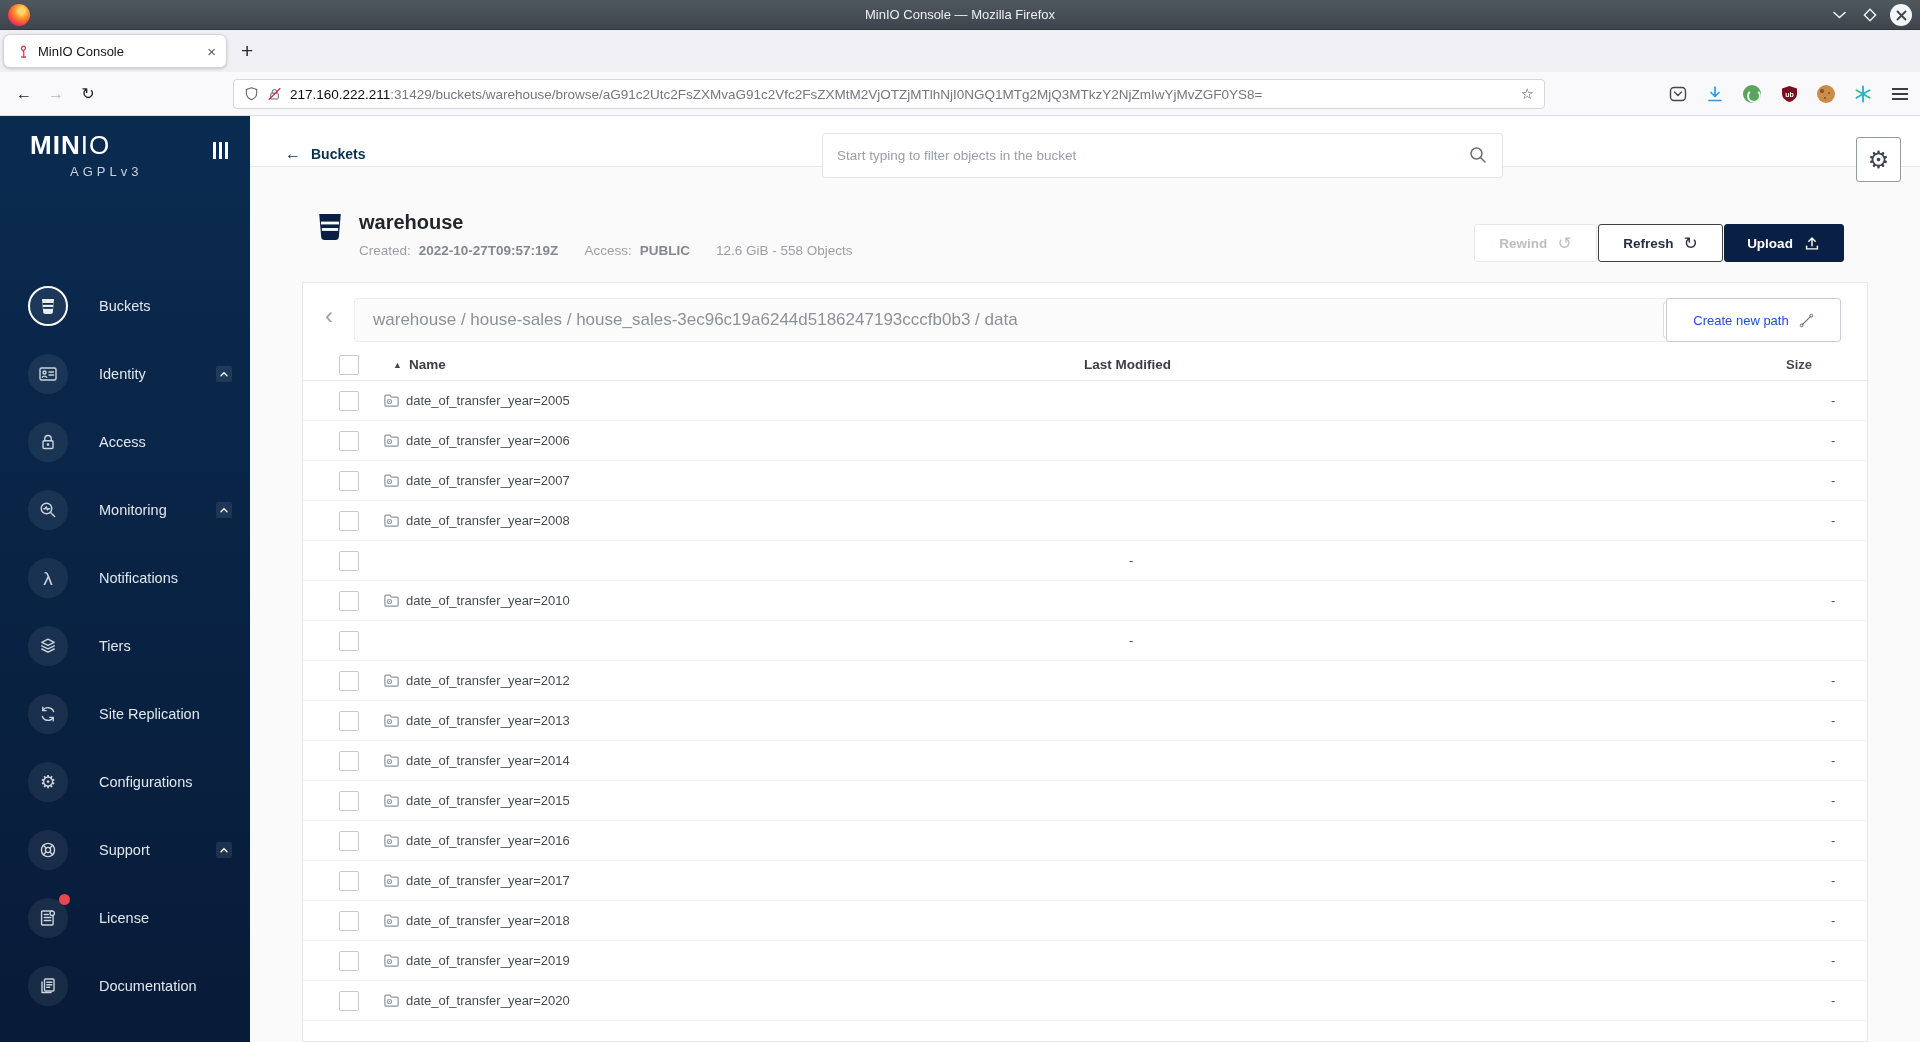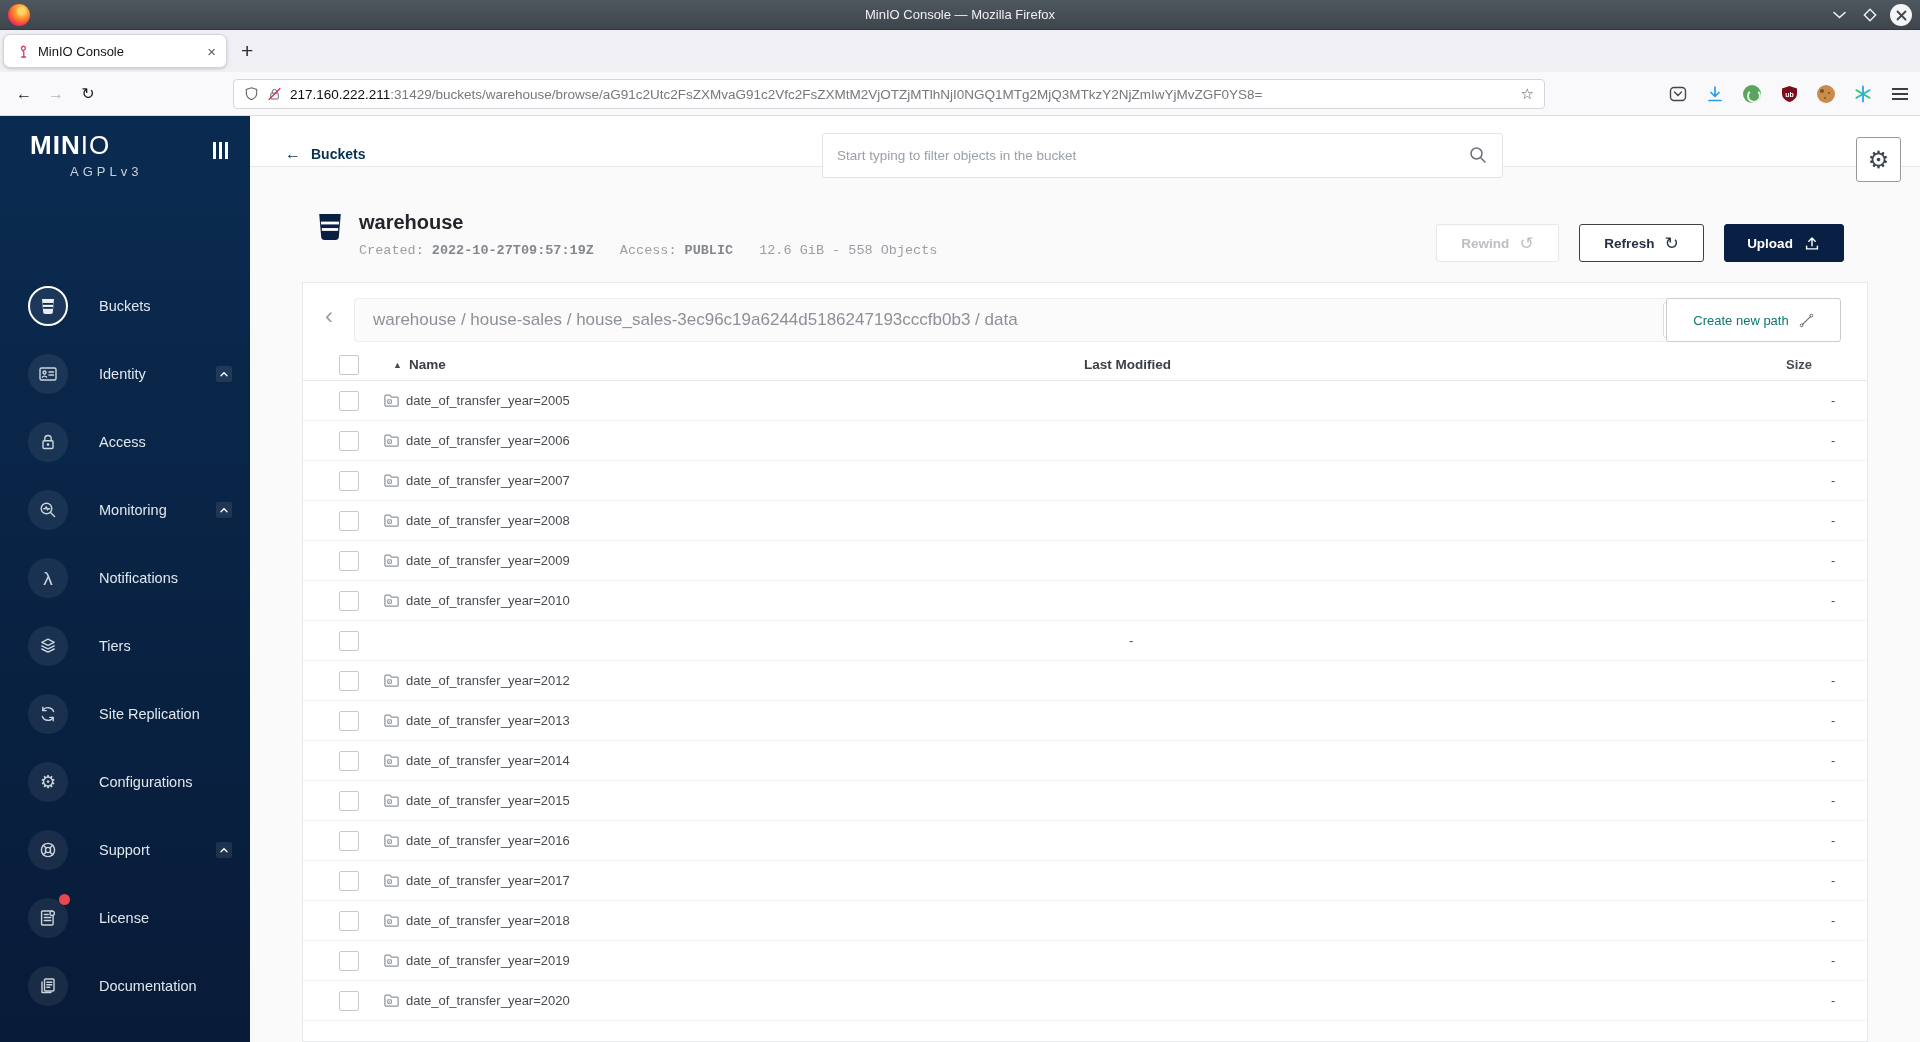--- a/index.html
+++ b/index.html
@@ -73,40 +73,40 @@
     font-family:"Liberation Sans",sans-serif; background:#fff; outline:none; }
   .search-wrap input::placeholder { color:#9aa0a8; }
   .search-icn { position:absolute; right:16px; top:13px; }
   .gear-btn { position:absolute; right:19px; top:21px; width:45px; height:45px; border:1px solid #94999e; border-radius:3px; background:#fff;
     display:flex; align-items:center; justify-content:center; font-size:24px; color:#3f444a; cursor:pointer; }
 
   .content { flex:1; padding:0 52px; }
   .bucket-head { position:relative; height:115px; }
   .bucket-icn { position:absolute; left:15px; top:46px; }
   .bucket-name { position:absolute; left:57px; top:44px; font-size:20px; font-weight:700; color:#22262b; }
-  .bucket-meta { position:absolute; left:57px; top:76px; font-size:13.5px; color:#9b9fa5; display:flex; gap:8px; align-items:center;font-family:Liberation Mono, monospace; }
+  .bucket-meta { position:absolute; left:57px; top:76px; font-size:13.5px; color:#9b9fa5; display:flex; gap:8px; align-items:center; }
   .meta-val { font-weight:700; color:#83888f; margin-right:18px; }
   .meta-stats { color:#9b9fa5; }
-  .head-btns { position:absolute; right:24px; top:57px; display:flex; gap:20px; }
+  .head-btns { position:absolute; right:24px; top:57px; display:flex; gap:1px; }
   .btn { height:38px; border-radius:3px; display:flex; align-items:center; justify-content:center; gap:10px; font-size:13.5px; font-weight:700;
     background:#fff; cursor:pointer; padding:0 18px; }
   .btn-rewind { width:123px; border:1px solid #e6e7e9; color:#bcc0c5; }
   .btn-refresh { width:125px; border:1px solid #404040; color:#273042; }
   .btn-upload { width:120px; border:1px solid #0a1f44; background:#0a1f44; color:#fff; }
   .btn .bicn { font-size:17px; font-weight:400; }
 
   .card { position:relative; background:#fff; border:1px solid #e7e8ea; height:760px; overflow:hidden; }
   .crumb-row { position:relative; height:66px; }
   .crumb-back { position:absolute; left:22px; top:22px; font-size:24px; color:#9aa0a6; line-height:22px; cursor:pointer; }
   .path-box { position:absolute; left:51px; top:15px; width:1350px; height:44px; background:#fbfbfc; border:1px solid #ededf0; border-radius:3px;
     display:flex; align-items:center; padding:0 6px 0 18px; }
   .path-text { flex:1; font-size:17px; color:#8c9197; white-space:nowrap; overflow:hidden; }
   .copy-btn { width:34px; height:36px; background:#fff; border:1px solid #dcdee1; border-radius:3px; display:flex; align-items:center; justify-content:center; cursor:pointer; }
   .create-path-btn { position:absolute; right:26px; top:15px; width:175px; height:44px; background:#fff; border:1px solid #c9ccd1; border-radius:3px;
-    display:flex; align-items:center; justify-content:center; gap:10px; font-size:13px; color:#0f766e; cursor:pointer; }
+    display:flex; align-items:center; justify-content:center; gap:10px; font-size:13px; color:#1d4ed8; cursor:pointer; }
 
   .trow { display:grid; grid-template-columns:80px 701px 702px 1fr; align-items:center; height:40px; border-bottom:1px solid #f1f2f3; }
   .thead { height:32px; border-bottom:1px solid #e7e8ea; font-weight:700; color:#3b4046; font-size:13.5px; }
   .cell-check { padding-left:36px; }
   .checkbox { width:20px; height:20px; border:1px solid #c6c9cc; border-radius:2px; background:#fff; cursor:pointer; }
   .cell-name { display:flex; align-items:center; gap:6px; }
   .thead .cell-name { padding-left:10px; gap:7px; }
   .sort-tri { font-size:9px; color:#44494f; }
   .row-name { font-size:13px; color:#464b52; }
   .cell-size { font-size:13px; color:#464b52; }
@@ -492,28 +492,20 @@
       <span class="row-name">date_of_transfer_year=2008</span>
     </div>
     <div></div>
     <div class="cell-size row-size">-</div>
   </div>
 
   <div class="trow">
     <div class="cell-check">
                 <div class="checkbox"></div>
               </div>
-    <div class="cell-name">
-      <svg width="17" height="17" viewBox="0 0 18 18">
-        <path d="M2 4.6a1.2 1.2 0 0 1 1.2-1.2h4.1l1.6 2h5.9A1.2 1.2 0 0 1 16 6.6v7.2a1.2 1.2 0 0 1-1.2 1.2H3.2A1.2 1.2 0 0 1 2 13.8V4.6z" stroke="#8e959c" stroke-width="1.3" fill="none"></path>
-        <rect x="4.6" y="8.2" width="4.4" height="3.8" rx=".4" stroke="#8e959c" stroke-width="1" fill="none"></rect>
-        <path d="M5.7 9.2l2.2 1.9M7.9 9.2l-2.2 1.9" stroke="#8e959c" stroke-width=".9"></path>
-      </svg>
-      <span class="row-name">date_of_transfer_year=2009</span>
-    </div>
     <div></div>
     <div class="cell-size row-size">-</div>
   </div>
 
   <div class="trow">
     <div class="cell-check">
                 <div class="checkbox"></div>
               </div>
     <div class="cell-name">
       <svg width="17" height="17" viewBox="0 0 18 18">

